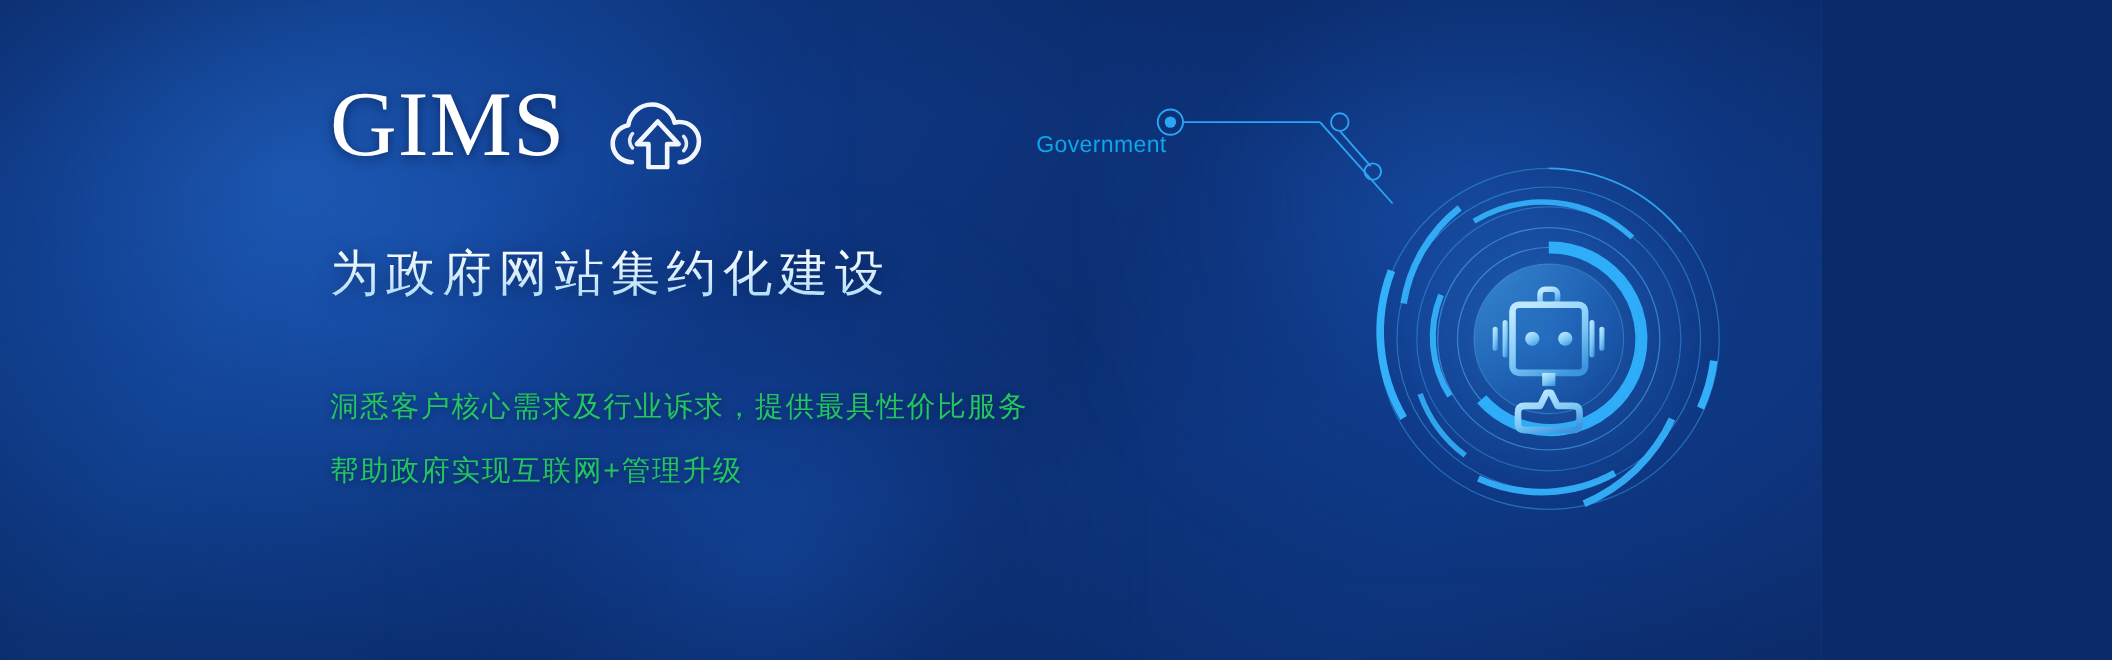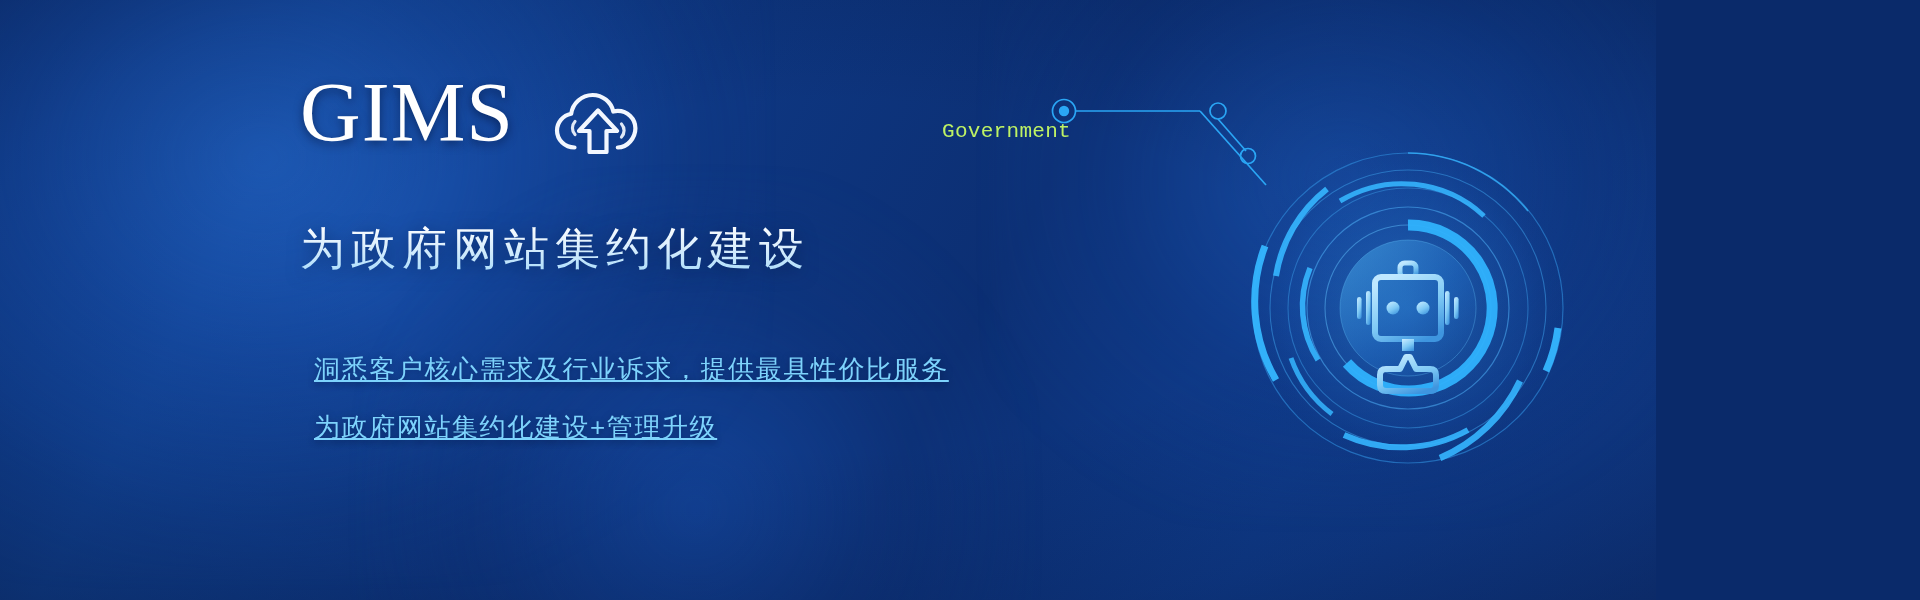--- a/index.html
+++ b/index.html
@@ -118,45 +118,43 @@
     background: linear-gradient(180deg, #ffffff 0%, #dff0fd 40%, #a9dcfb 100%);
     -webkit-background-clip: text;
     background-clip: text;
     color: transparent;
     -webkit-text-fill-color: transparent;
     filter: drop-shadow(0 3px 9px rgba(3,18,58,0.55));
   }
 
   .sub-lines {
     position: absolute;
-    left: 14px;
+    left: 0;
     top: 354px;
-    color: #7dd3fc;
-    text-decoration: underline;
+    color: #22c55e;
   }
   .sub-line {
     font-size: 26px;
     line-height: 1.22;
     letter-spacing: 1.6px;
     white-space: nowrap;
     margin-bottom: 26px;
     text-shadow: 0 2px 7px rgba(3,18,58,0.5);
   }
   .sub-line:last-child { margin-bottom: 0; }
 
   
   .node-label {
     position: absolute;
     left: 942px;
     top: 120px;
     font-size: 21px;
     letter-spacing: 0.3px;
-    color: #bef264;
-    white-space: nowrap;
-    font-family: Liberation Mono, monospace;
+    color: #0ea5e9;
+    white-space: nowrap;
   }
   .connector {
     position: absolute;
     left: 1050px;
     top: 80px;
     pointer-events: none;
   }
 
   
   .tech {
@@ -192,21 +190,21 @@
           <path d="M73.5 40a9.5 9.5 0 0 1 0 13" stroke="#f2f7ff" stroke-width="3.2" stroke-linecap="round" opacity="0.92"></path>
           <path d="M50 26.5 L69 47 L58.5 47 L58.5 68 L41.5 68 L41.5 47 L31 47 Z" stroke="#f2f7ff" stroke-width="4.2" stroke-linejoin="round" stroke-linecap="round" fill="none"></path>
         </svg>
       </span>
     </div>
 
     <div class="headline">为政府网站集约化建设</div>
 
     <div class="sub-lines">
       <div class="sub-line">洞悉客户核心需求及行业诉求，提供最具性价比服务</div>
-      <div class="sub-line">为政府网站集约化建设+管理升级</div>
+      <div class="sub-line">帮助政府实现互联网+管理升级</div>
     </div>
   </div>
 
   <div class="node-label">Government</div>
 
   <div class="connector">
     <svg width="260" height="130" viewBox="0 0 260 130" fill="none" xmlns="http://www.w3.org/2000/svg" aria-hidden="true">
       <g stroke="#2aa6f5" stroke-width="1.7" fill="none">
         <circle cx="14" cy="31" r="11.5"></circle>
         <circle cx="14" cy="31" r="5.2" fill="#2aa6f5" stroke="none"></circle>

